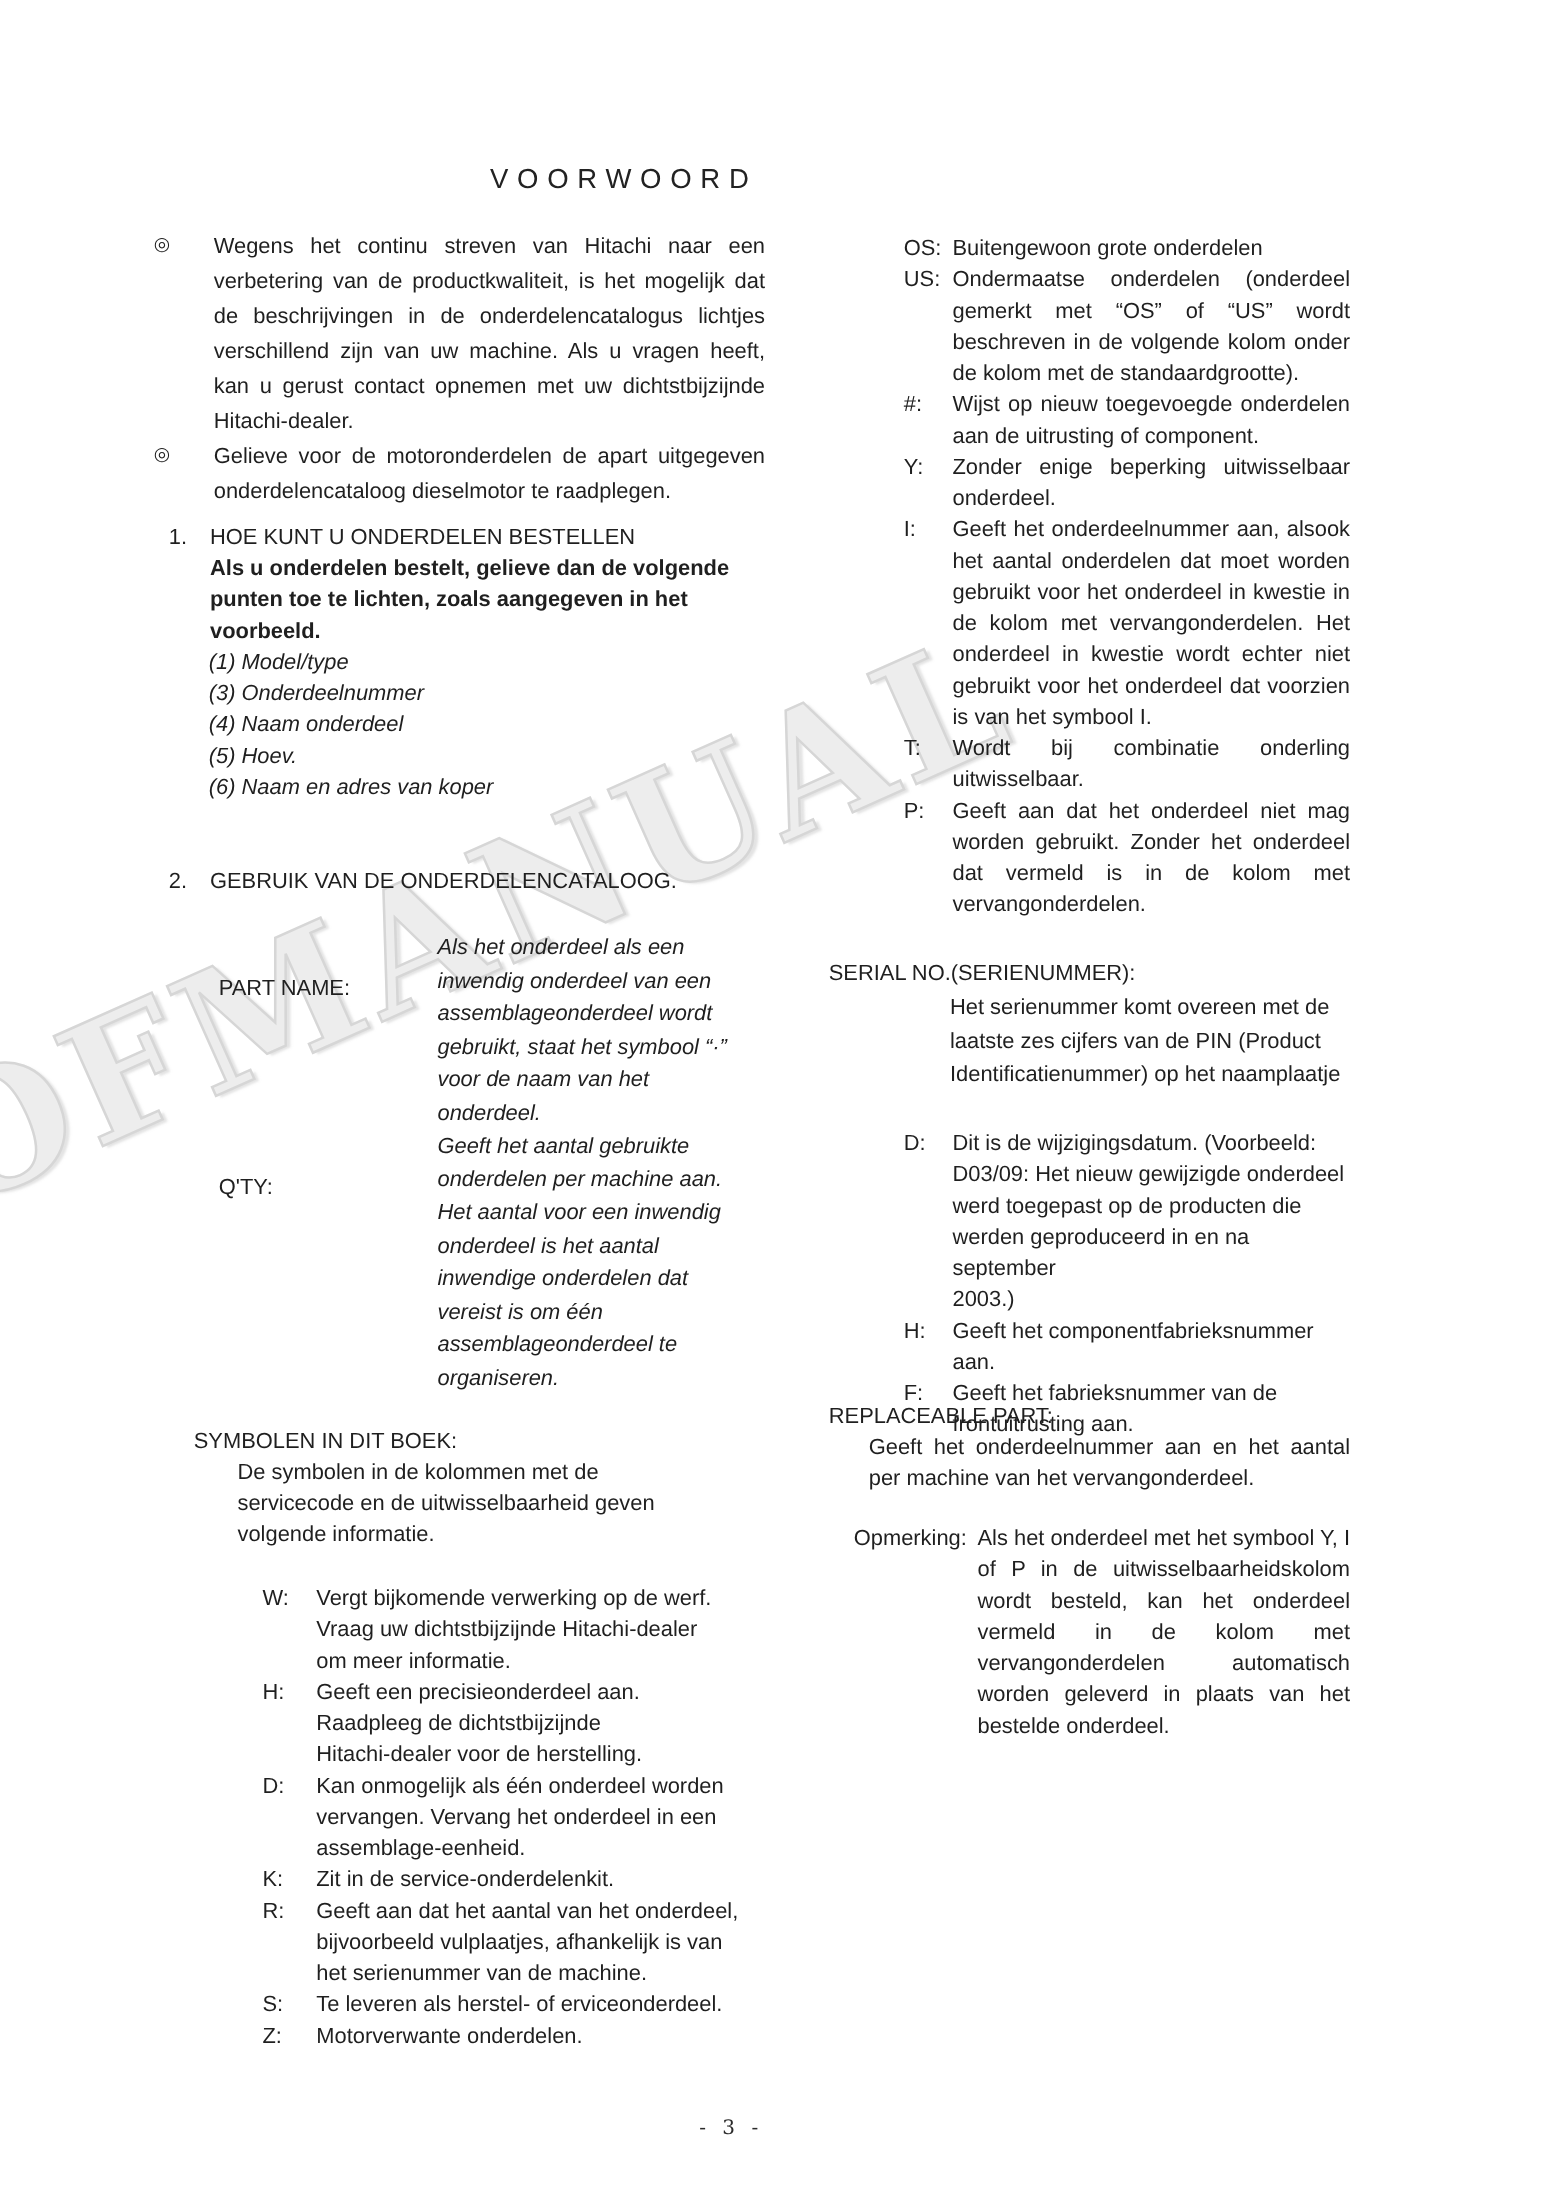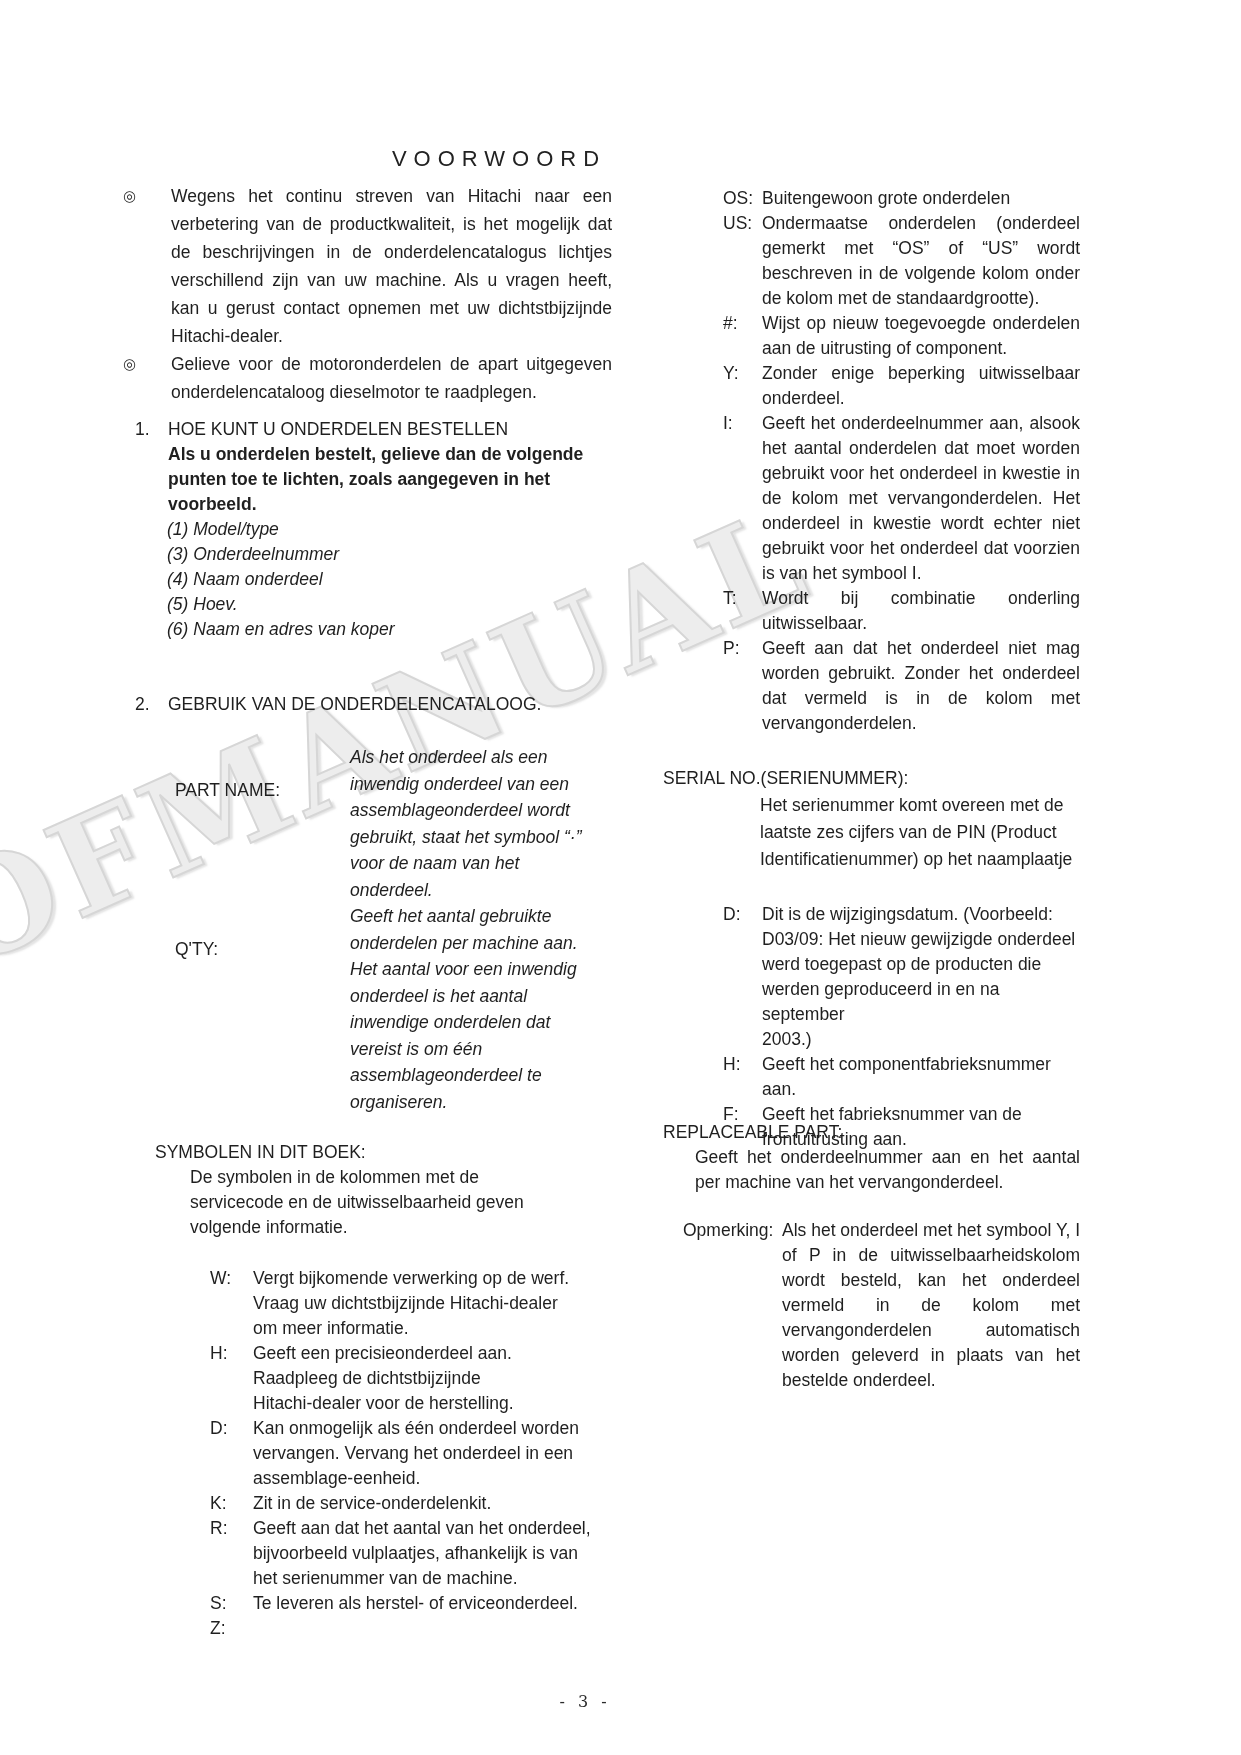--- a/index.html
+++ b/index.html
@@ -28,21 +28,20 @@
     transform:rotate(-24deg);
     transform-origin:0 70%;
     white-space:nowrap;
     user-select:none;
   }
   .title{
     position:absolute;top:130px;left:0;width:998px;
     text-align:center;
     font-size:22px;letter-spacing:7px;color:#222;
     z-index:1;
-    margin-top:16px;
   }
   .block{position:absolute;z-index:1;}
   .leftcol{left:120px;width:492px;}
   .rightcol{left:660px;width:420px;}
   .pre{white-space:pre-line;}
   .just{text-align:justify;}
 
   
   .b-intro{top:182px;line-height:28px;}
   .brow{display:flex;}
@@ -210,20 +209,21 @@
       <div class="stext pre">Geeft aan dat het aantal van het onderdeel,
 bijvoorbeeld vulplaatjes, afhankelijk is van
 het serienummer van de machine.</div>
     </div>
     <div class="srow">
       <span class="slabel">S:</span>
       <div class="stext pre">Te leveren als herstel- of erviceonderdeel.</div>
     </div>
     <div class="srow">
       <span class="slabel">Z:</span>
+      <div class="stext pre">Motorverwante onderdelen.</div>
     </div>
   </div>
 
   <div class="block rightcol b-rsyms">
     <div class="rrow">
       <span class="rlabel">OS:</span>
       <div class="rtext">Buitengewoon grote onderdelen</div>
     </div>
     <div class="rrow">
       <span class="rlabel">US:</span>

